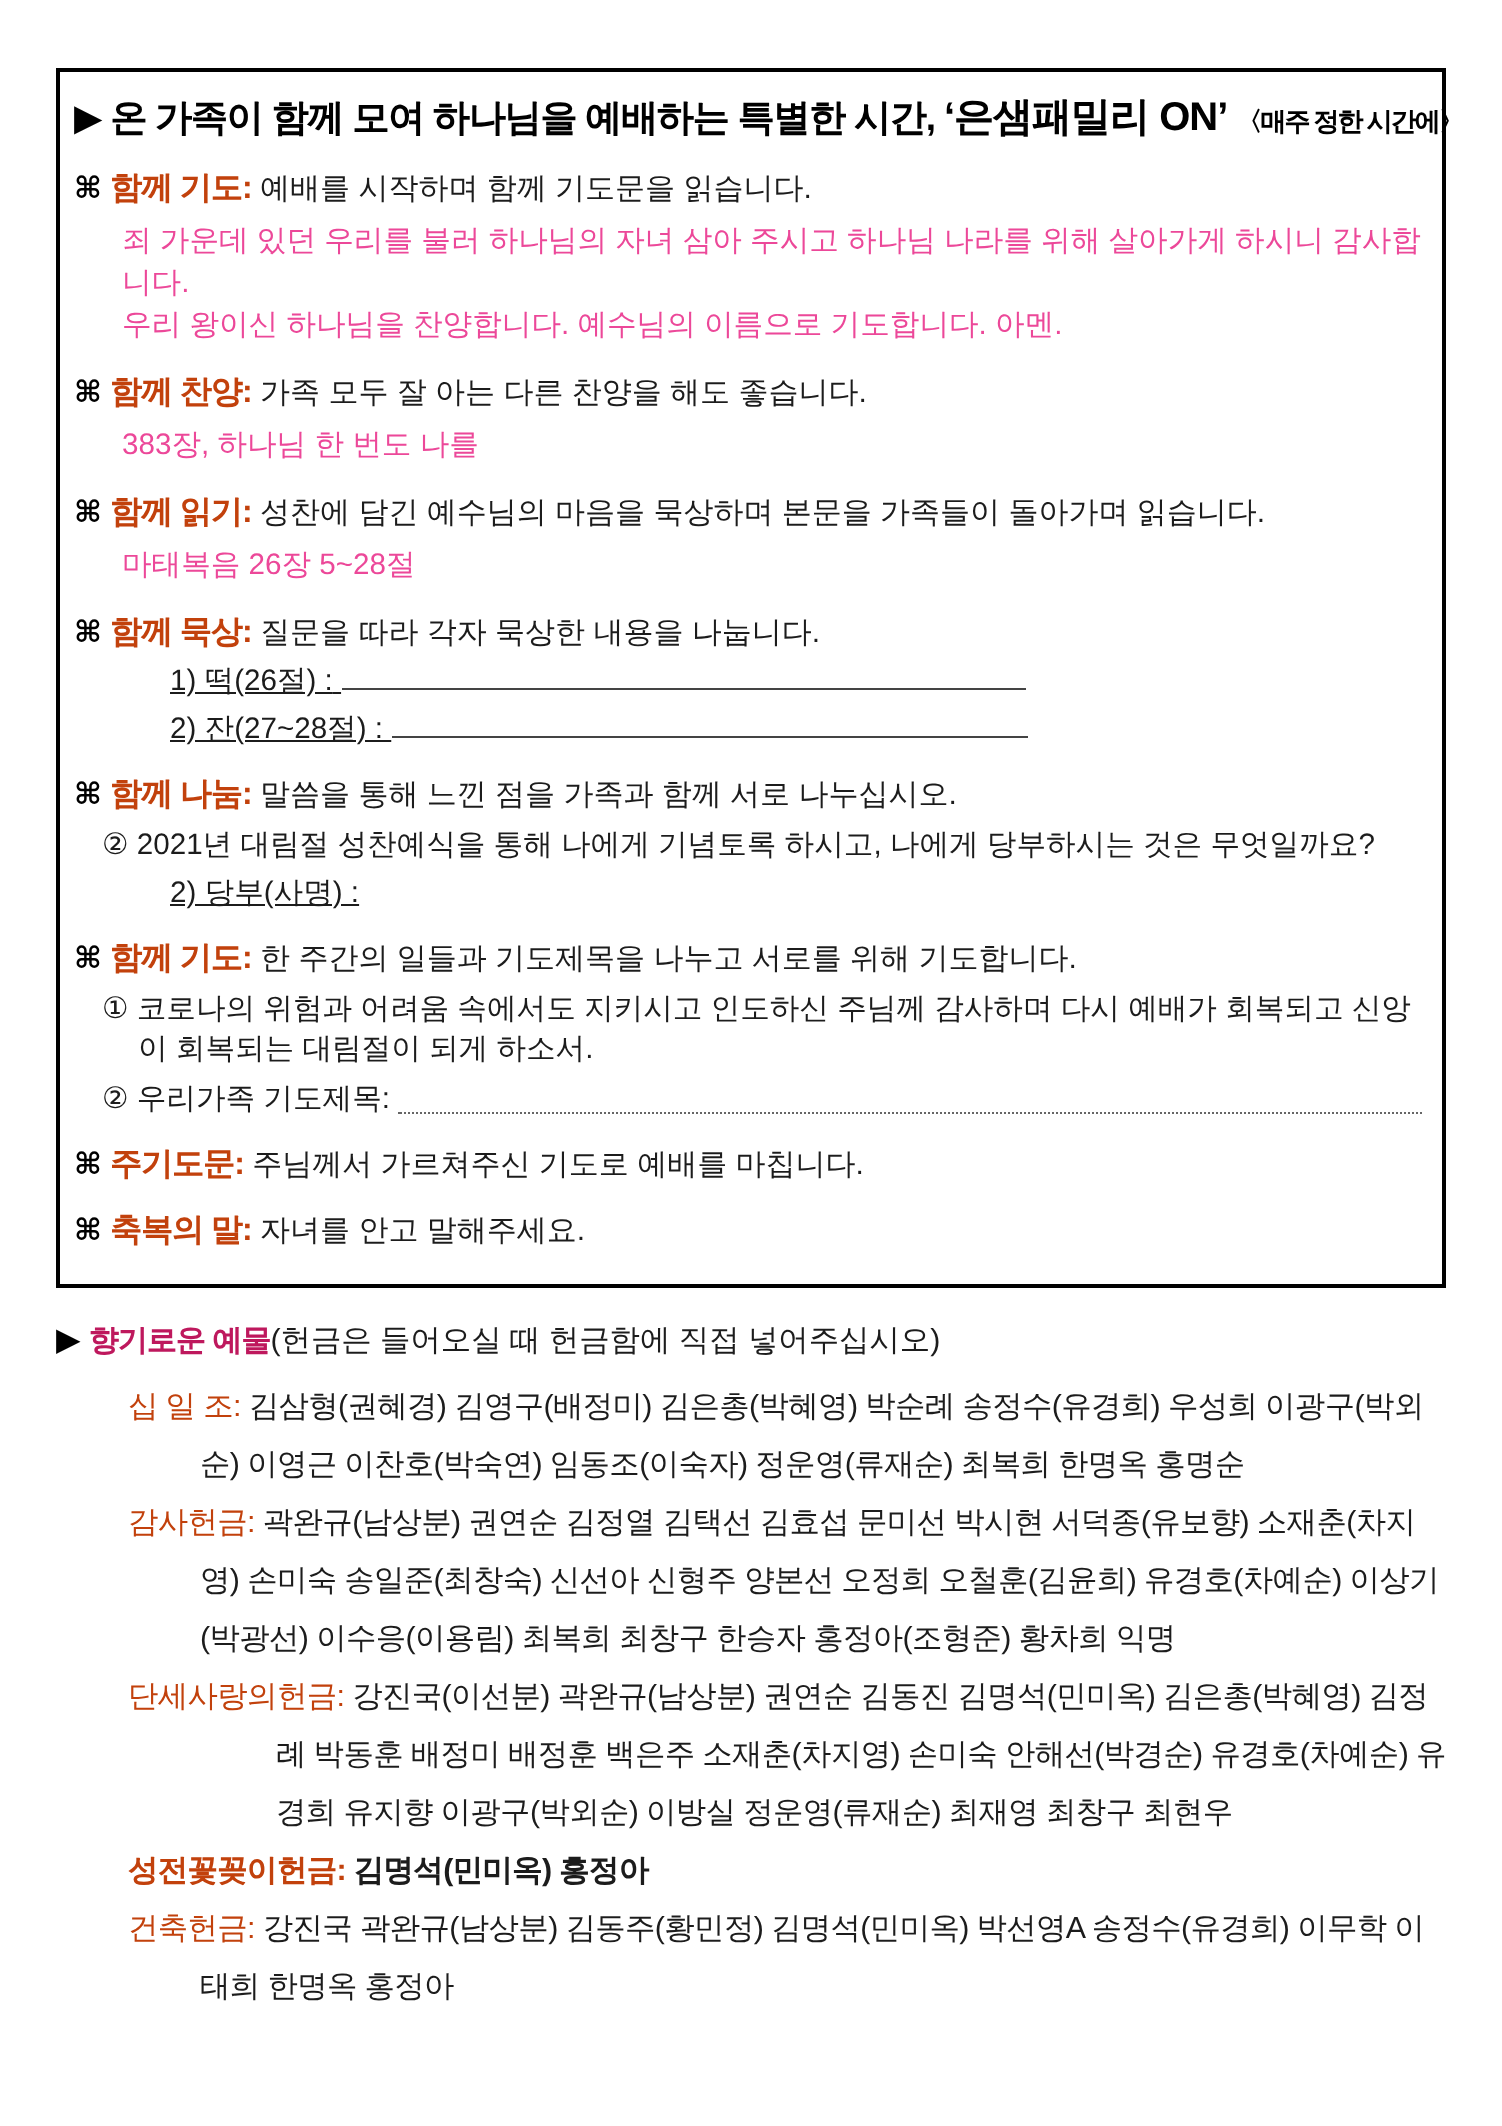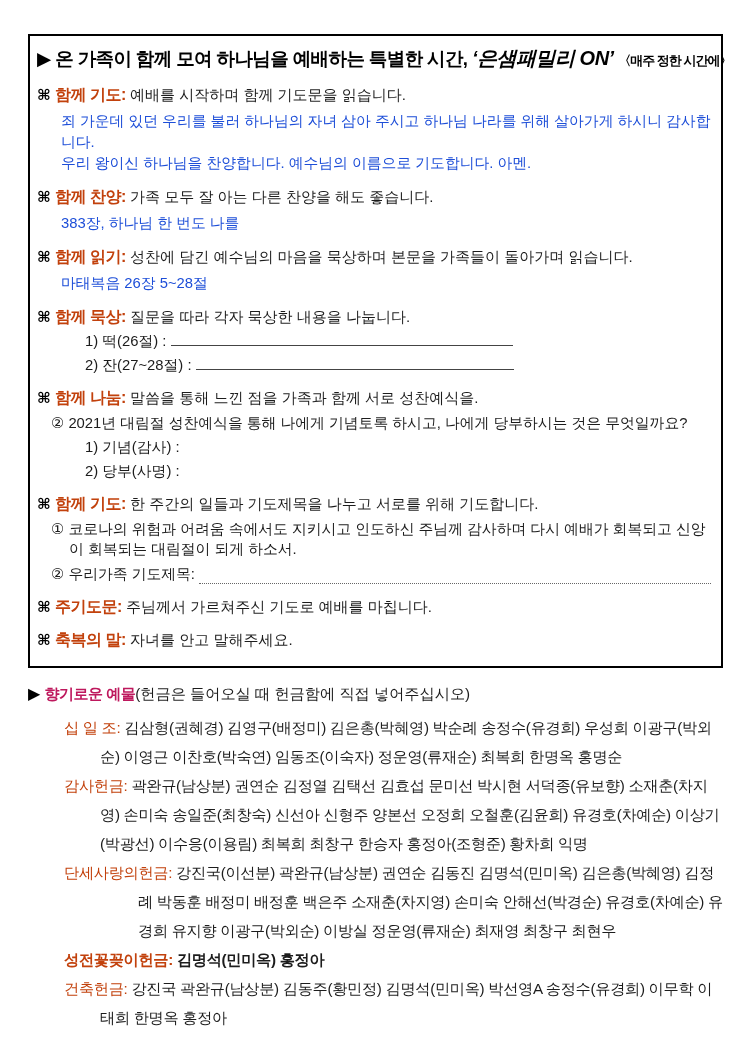--- a/index.html
+++ b/index.html
@@ -6,33 +6,33 @@
   body{
     width:751px;height:1063px;background:#ffffff;color:#222;
     font-family:"Liberation Sans","DejaVu Sans",sans-serif;
     -webkit-font-smoothing:antialiased;overflow:hidden;
   }
   .page{padding:34px 28px 0 28px;}
 
   
   .worship-box{border:2px solid #000;padding:9px 10px 16px 7px;}
   .box-title{font-size:18.5px;font-weight:900;color:#000;letter-spacing:-0.6px;white-space:nowrap;}
-  .box-title .hl{font-size:20px;letter-spacing:-0.5px;font-style:italic;}
+  .box-title .hl{font-size:20px;letter-spacing:-0.5px;}
   .box-title .sched{font-size:13px;letter-spacing:-1px;}
   .section{margin-top:13px;}
   .sec-head{font-size:15px;line-height:20px;color:#1c1c1c;}
   .sec-head .cmd{font-weight:700;font-size:15px;color:#000;}
   .sec-head .lbl{font-weight:800;font-size:16px;color:#c2410c;letter-spacing:-0.5px;}
-  .sec-body{margin-left:24px;margin-top:6px;font-size:14.8px;line-height:21px;color:#1d4ed8;}
+  .sec-body{margin-left:24px;margin-top:6px;font-size:14.8px;line-height:21px;color:#ec4899;}
   .q-line{margin-left:14px;margin-top:5px;font-size:14.8px;line-height:20px;color:#1c1c1c;
           padding-left:18px;text-indent:-18px;}
-  .sub-line{margin-left:48px;margin-top:4px;font-size:14.8px;line-height:20px;color:#1c1c1c;}
+  .sub-line{margin-left:48px;margin-top:4px;font-size:14.8px;line-height:20px;color:#1c1c1c;text-decoration:underline;}
   .blank{display:inline-block;border-bottom:1.5px solid #444;height:13px;vertical-align:baseline;}
   .u-342{width:342px;} .u-318{width:318px;}
-  .dotted-row{display:flex;align-items:flex-end;}
+  .dotted-row{display:flex;align-items:center;}
   .dotted-fill{flex:1;border-bottom:1.5px dotted #666;height:12px;margin-left:4px;}
 
   
   .offering{margin-top:16px;}
   .offer-head{font-size:15.2px;color:#1c1c1c;margin-bottom:8px;white-space:nowrap;}
   .offer-head .arrow{font-weight:900;color:#000;font-size:16px;}
   .offer-head .t{font-weight:900;font-size:15px;color:#be185d;letter-spacing:-0.5px;}
   .offer-item{font-size:15.2px;line-height:29px;color:#1c1c1c;letter-spacing:-0.3px;}
   .offer-item .olbl{color:#c2410c;margin-left:36px;}
   .hang-72{padding-left:72px;text-indent:-72px;}
@@ -99,26 +99,23 @@
       <div class="sub-line">
         <span>2) 잔(27~28절) :</span>
         <span class="blank u-318"></span>
       </div>
     </div>
 
     <div class="section">
       <div class="sec-head">
         <span class="cmd">⌘</span>
         <span class="lbl">함께 나눔:</span>
-        <span>말씀을 통해 느낀 점을 가족과 함께 서로 성찬예식을.</span>
+        <span>말씀을 통해 느낀 점을 가족과 함께 서로 나누십시오.</span>
       </div>
       <div class="q-line">② 2021년 대림절 성찬예식을 통해 나에게 기념토록 하시고, 나에게 당부하시는 것은 무엇일까요?</div>
-      <div class="sub-line">
-        <span>1) 기념(감사) :</span>
-      </div>
       <div class="sub-line">
         <span>2) 당부(사명) :</span>
       </div>
     </div>
 
     <div class="section">
       <div class="sec-head">
         <span class="cmd">⌘</span>
         <span class="lbl">함께 기도:</span>
         <span>한 주간의 일들과 기도제목을 나누고 서로를 위해 기도합니다.</span>

